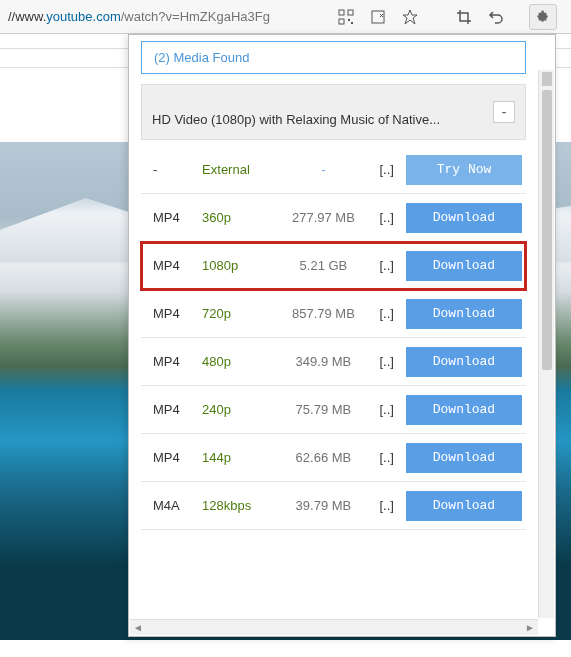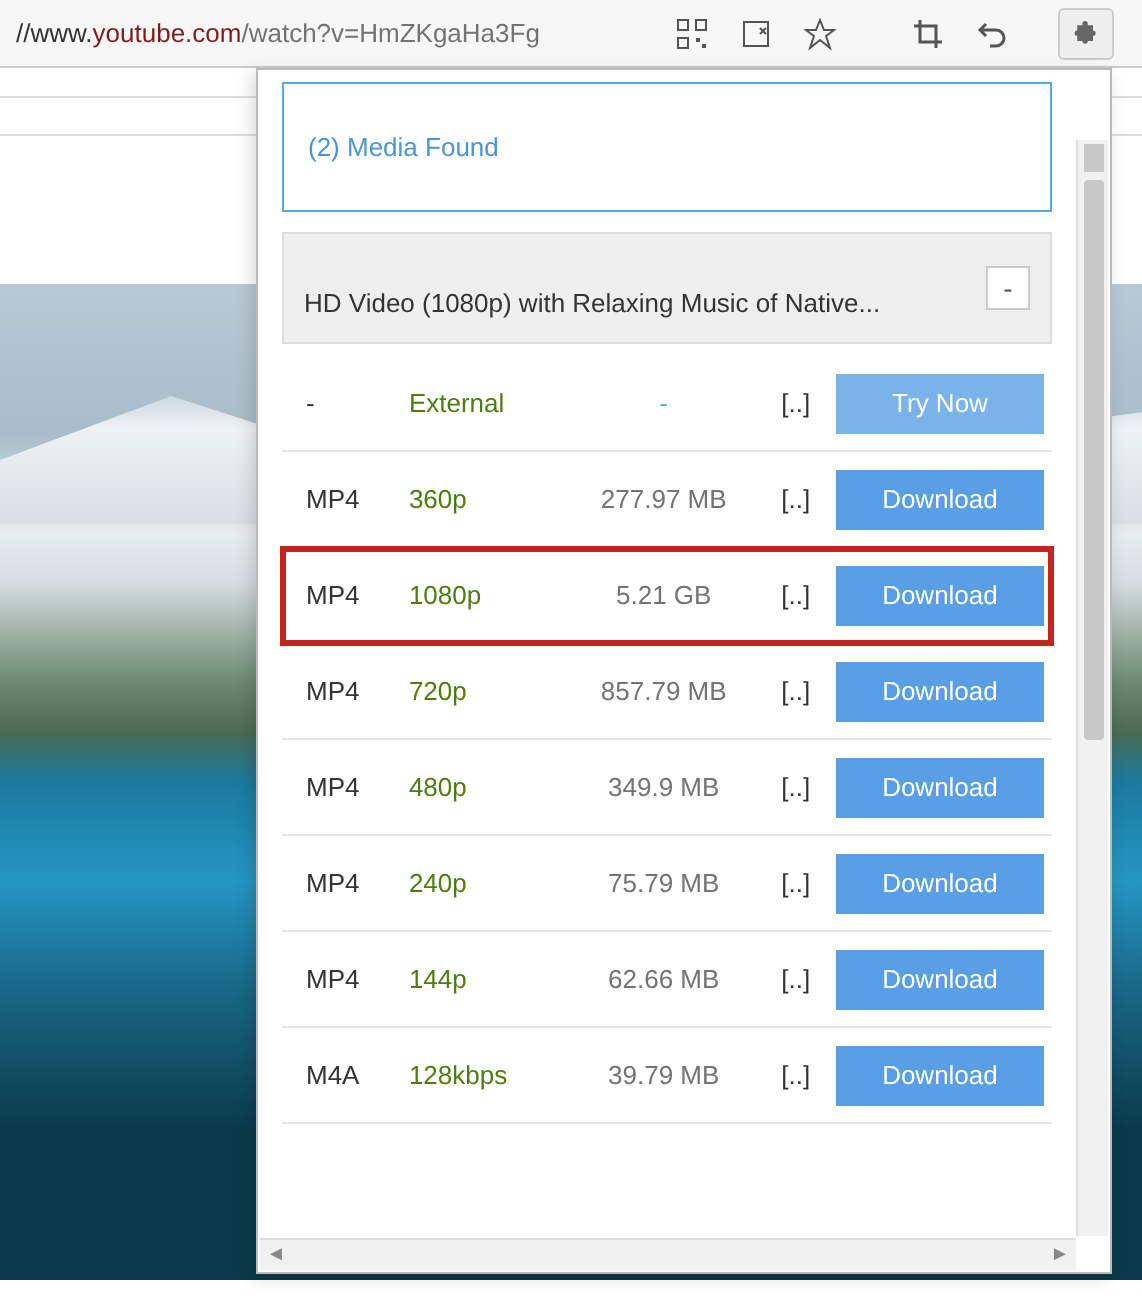--- a/index.html
+++ b/index.html
@@ -21,21 +21,21 @@
   background: #f7f7f7;
   position: relative;
 }
 .url-area {
   flex: 1;
   font-size: 13px;
   color: #333;
   white-space: nowrap;
   overflow: hidden;
 }
-.url-area .domain { color: #7f1d1d; }
+.url-area .domain { color: #0369a1; }
 .url-area .path { color: #737373; }
 .bar-icons {
   display: flex;
   gap: 14px;
   align-items: center;
   padding: 0 6px;
 }
 .bar-icon {
   width: 18px;
   height: 18px;
@@ -125,21 +125,21 @@
   border: 1px solid #ccc;
   background: #fff;
   font-size: 12px;
   color: #333;
   cursor: pointer;
   letter-spacing: 0.3px;
 }
 .media-bar {
   margin: 6px 12px 10px;
   border: 1px solid #5aa7e8;
-  padding: 24px 12px;
+  padding: 8px 12px;
   color: #4a95d6;
   font-size: 13px;
 }
 .title-bar {
   margin: 0 12px 6px;
   background: #efefef;
   border: 1px solid #ddd;
   padding: 12px 10px;
   display: flex;
   align-items: center;
@@ -175,27 +175,28 @@
   position: relative;
   z-index: 2;
 }
 .col-fmt { width: 62px; padding-left: 12px; color: #333; }
 .col-qual { width: 88px; color: #4d7c0f; }
 .col-size { width: 90px; text-align: center; color: #737373; padding-right: 6px; }
 .col-size.dash { color: #6aa8dd; text-align: center; }
 .col-ext { width: 34px; text-align: center; color: #333; cursor: pointer; }
 .col-btn { flex: 1; display: flex; justify-content: flex-end; padding-right: 4px; }
 .dl-btn {
-  width: 104px;
+  width: 116px;
   height: 30px;
   background: #5a9fe6;
   color: #fff;
   border: none;
   font-size: 13px;
   cursor: pointer;
+  font-family: Liberation Mono, monospace;
 }
 .dl-btn.try { background: #7ab3ea; }
 .scroll-v {
   position: absolute;
   top: 35px; right: 1px; bottom: 18px;
   width: 16px;
   background: #f1f1f1;
   border-left: 1px solid #ddd;
 }
 .scroll-v::before {

